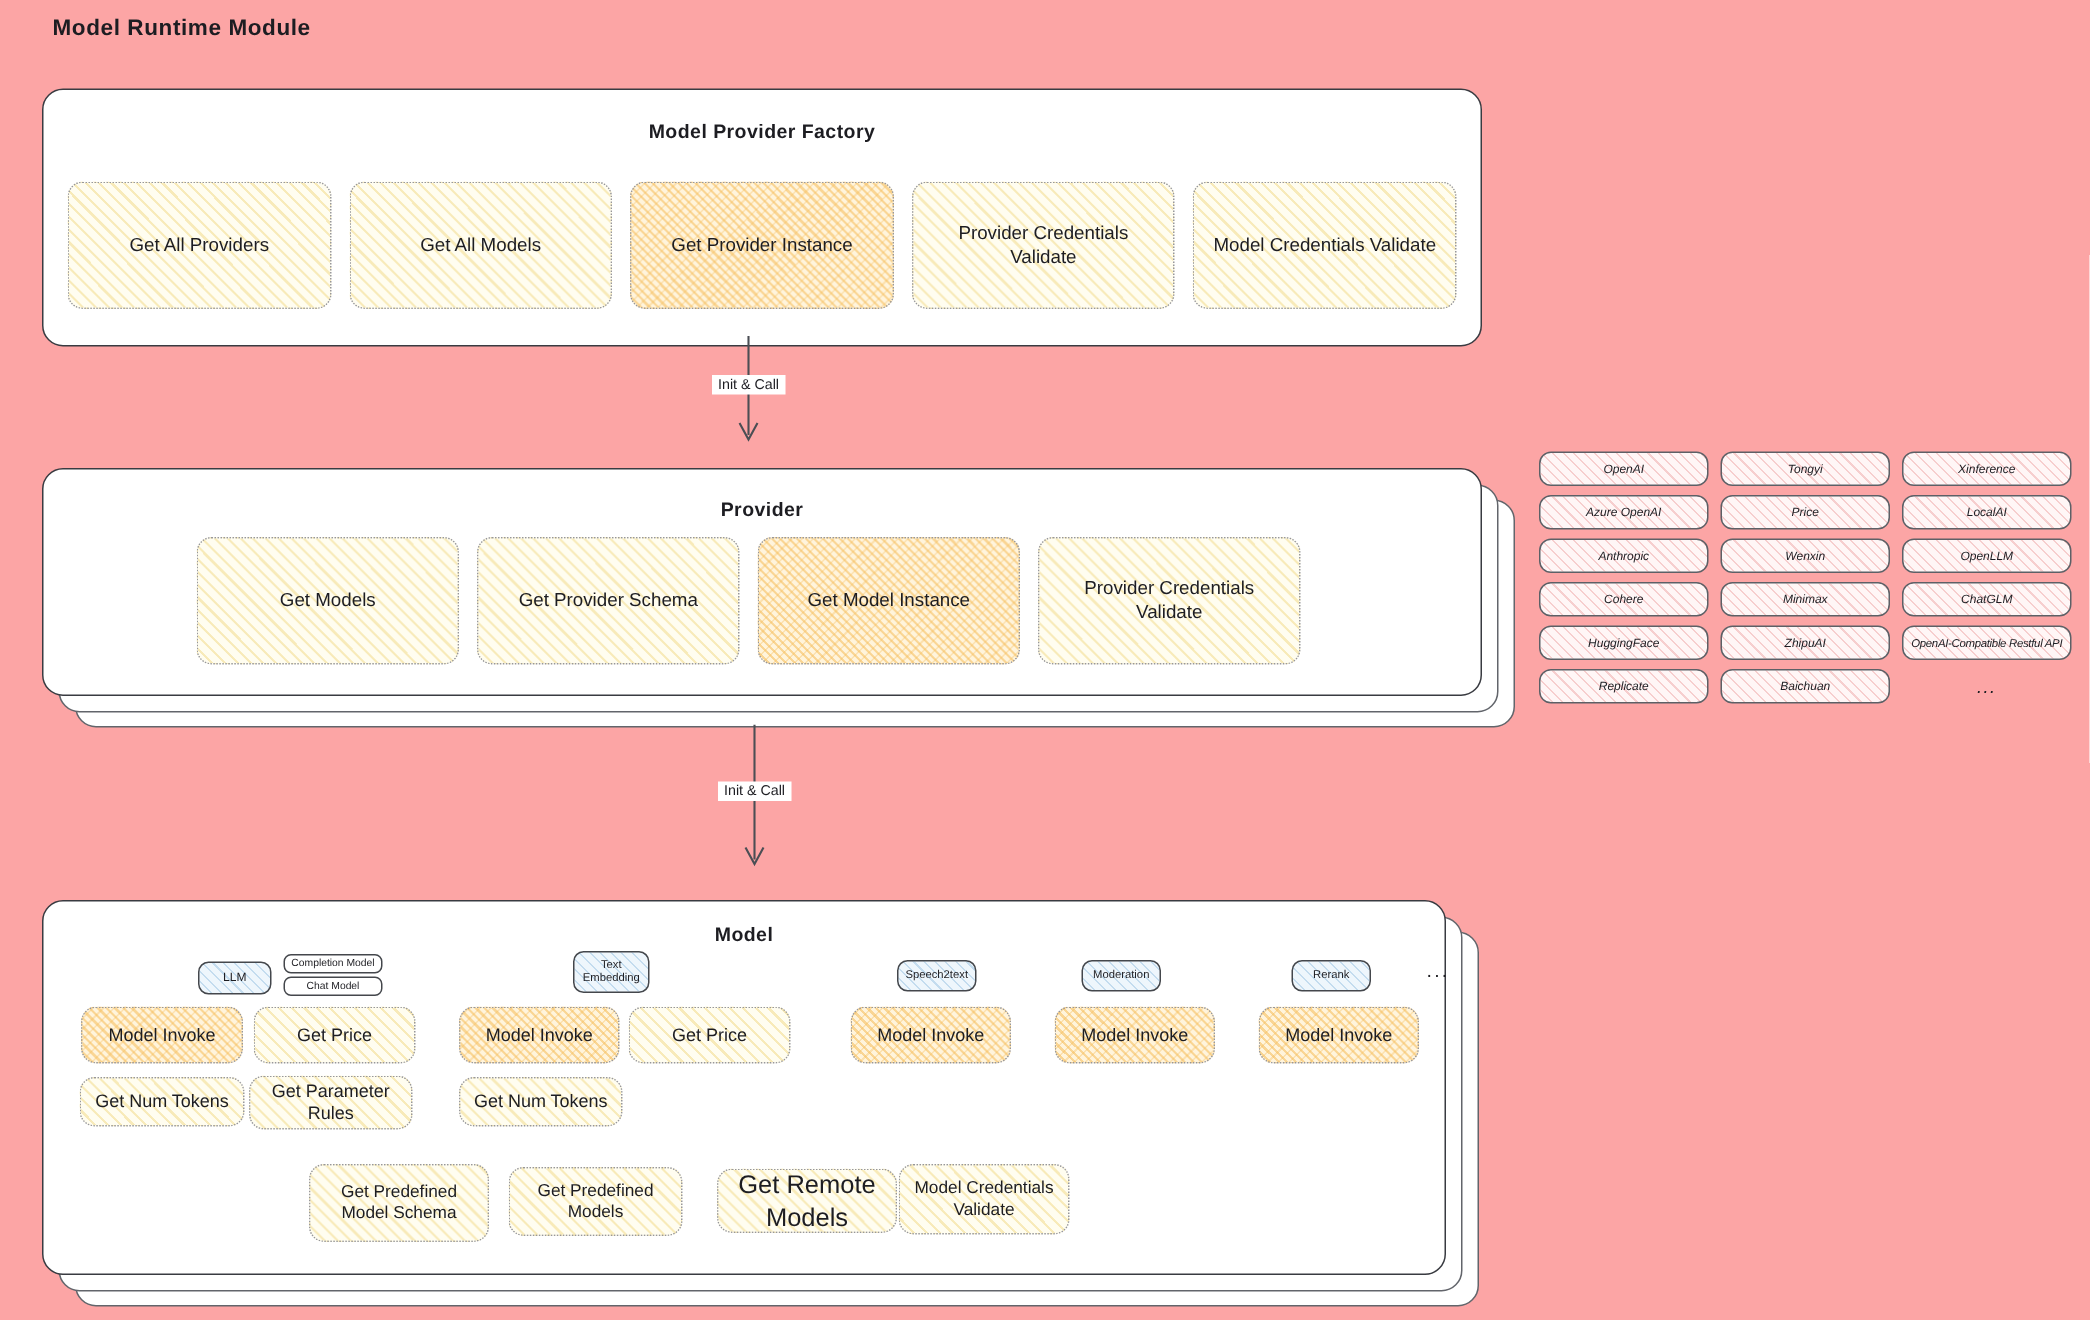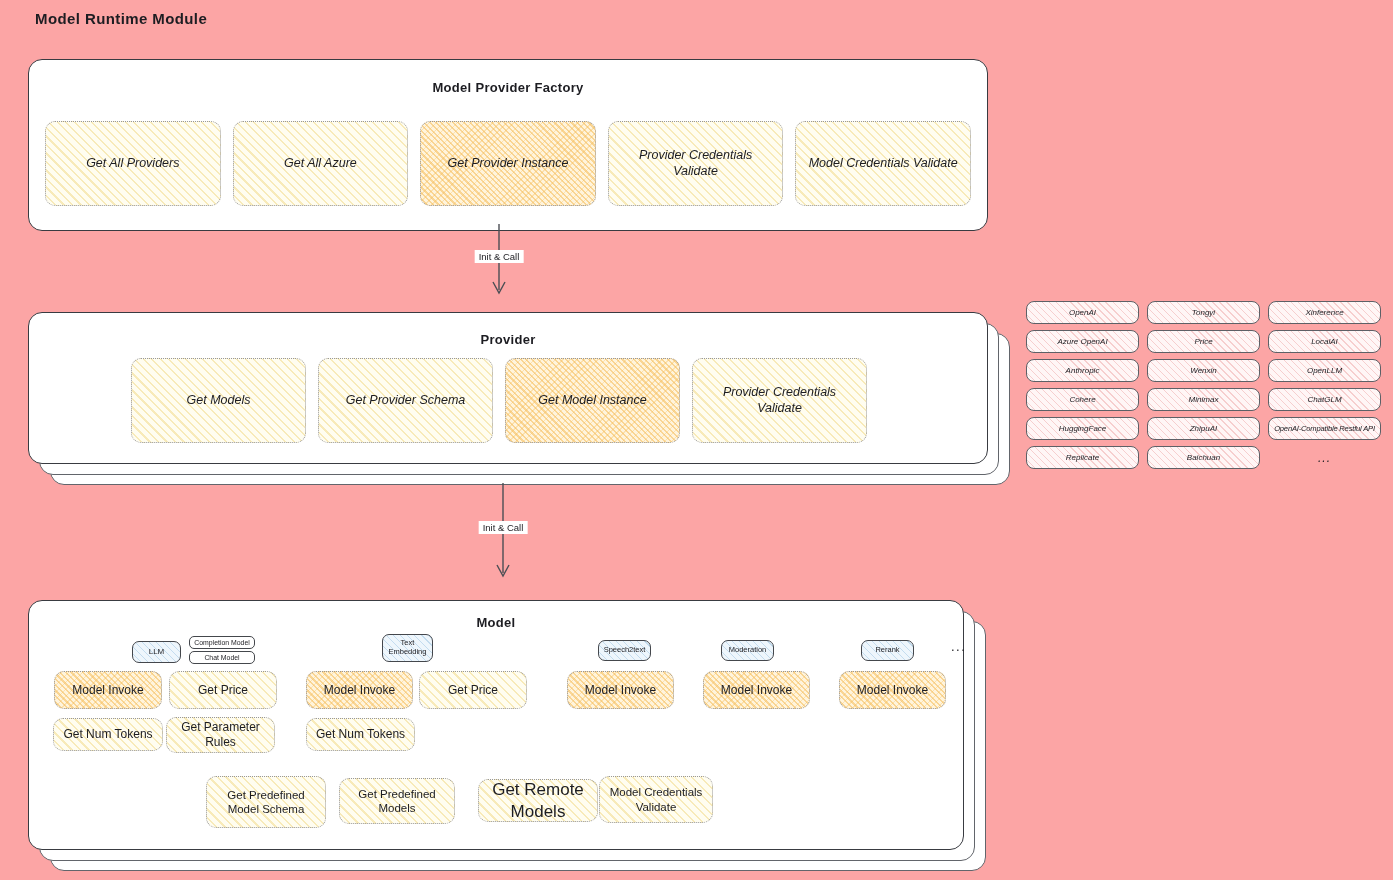--- a/index.html
+++ b/index.html
@@ -23,21 +23,21 @@
     border:1.5px dotted #97979b;border-radius:10px;padding:2px 8px;line-height:1.25;
     background-color:#fffdf0;
     background-image:repeating-linear-gradient(45deg,rgba(243,222,148,.60) 0 1.5px,transparent 1.5px 6px);
   }
   .node.hl{
     background-color:#fff4dc;
     background-image:
       repeating-linear-gradient(45deg,rgba(245,188,88,.55) 0 1.5px,transparent 1.5px 4px),
       repeating-linear-gradient(-45deg,rgba(245,188,88,.35) 0 1px,transparent 1px 5px);
   }
-  .row{position:absolute;display:flex;gap:12px;font-style:italic;}
+  .row{position:absolute;display:flex;gap:12px;}
   .row .node{flex:1;font-size:12.5px;}
   
   .arrow{position:absolute;z-index:3;}
   .arrow-label{
     position:absolute;z-index:4;background:#fff;font-size:9.5px;padding:1px 4px;white-space:nowrap;
     transform:translateX(-50%);
   }
   
   .plist{
     position:absolute;left:1026px;top:301px;z-index:3;
@@ -70,21 +70,21 @@
 
 <div class="canvas">
 
   <div class="page-title">Model Runtime Module</div>
 
   <div class="stack" style="left:28px;top:47px;width:960px;height:172px;">
     <div class="main">
       <div class="container-title" style="top:20px;">Model Provider Factory</div>
       <div class="row" style="left:16px;right:16px;top:61px;height:85px;">
         <div class="node">Get All Providers</div>
-        <div class="node">Get All Azure</div>
+        <div class="node">Get All Models</div>
         <div class="node hl">Get Provider Instance</div>
         <div class="node">Provider Credentials Validate</div>
         <div class="node">Model Credentials Validate</div>
       </div>
     </div>
   </div>
 
   <svg class="arrow" style="left:489px;top:224px;" width="20" height="74">
     <line x1="10" y1="0" x2="10" y2="66" stroke="#4b4e54" stroke-width="1.4"></line>
     <path d="M4,58 L10,69 L16,58" fill="none" stroke="#4b4e54" stroke-width="1.4"></path>

